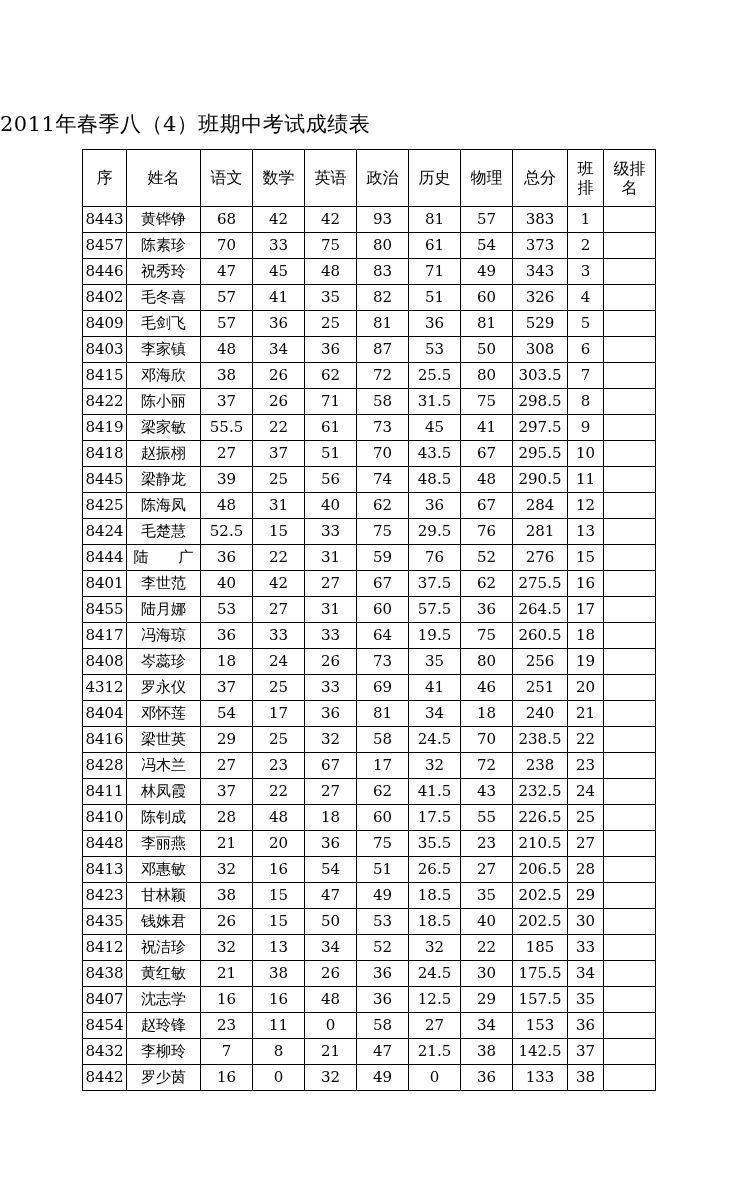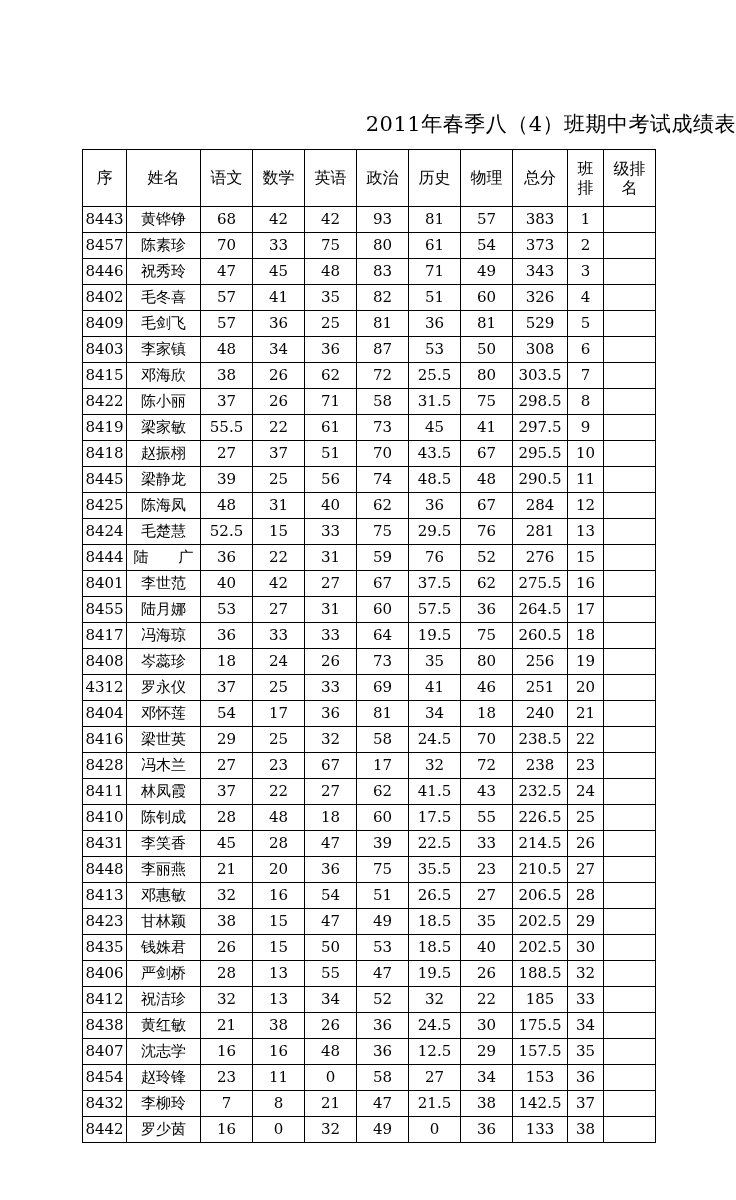--- a/index.html
+++ b/index.html
@@ -20,21 +20,21 @@
     left: 0;
     top: 0;
     width: 736px;
     height: 1200px;
   }
   #title {
     position: absolute;
     left: 0;
     top: 110px;
     width: 736px;
-    text-align: right;
+    text-align: left;
     font-size: 21px;
     line-height: 28px;
     letter-spacing: 0.5px;
     font-family: "DejaVu Serif", "Liberation Serif", serif;
     white-space: nowrap;
   }
   #grade-table {
     position: absolute;
     left: 82px;
     top: 149px;
@@ -426,33 +426,20 @@
           <td>48</td>
           <td>18</td>
           <td>60</td>
           <td>17.5</td>
           <td>55</td>
           <td>226.5</td>
           <td>25</td>
           <td class="empty-cell"></td>
         </tr>
         <tr>
-          <td>8431</td>
-          <td class="name-cell">李笑香</td>
-          <td>45</td>
-          <td>28</td>
-          <td>47</td>
-          <td>39</td>
-          <td>22.5</td>
-          <td>33</td>
-          <td>214.5</td>
-          <td>26</td>
-          <td class="empty-cell"></td>
-        </tr>
-        <tr>
           <td>8448</td>
           <td class="name-cell">李丽燕</td>
           <td>21</td>
           <td>20</td>
           <td>36</td>
           <td>75</td>
           <td>35.5</td>
           <td>23</td>
           <td>210.5</td>
           <td>27</td>
@@ -491,33 +478,20 @@
           <td>15</td>
           <td>50</td>
           <td>53</td>
           <td>18.5</td>
           <td>40</td>
           <td>202.5</td>
           <td>30</td>
           <td class="empty-cell"></td>
         </tr>
         <tr>
-          <td>8406</td>
-          <td class="name-cell">严剑桥</td>
-          <td>28</td>
-          <td>13</td>
-          <td>55</td>
-          <td>47</td>
-          <td>19.5</td>
-          <td>26</td>
-          <td>188.5</td>
-          <td>32</td>
-          <td class="empty-cell"></td>
-        </tr>
-        <tr>
           <td>8412</td>
           <td class="name-cell">祝洁珍</td>
           <td>32</td>
           <td>13</td>
           <td>34</td>
           <td>52</td>
           <td>32</td>
           <td>22</td>
           <td>185</td>
           <td>33</td>

